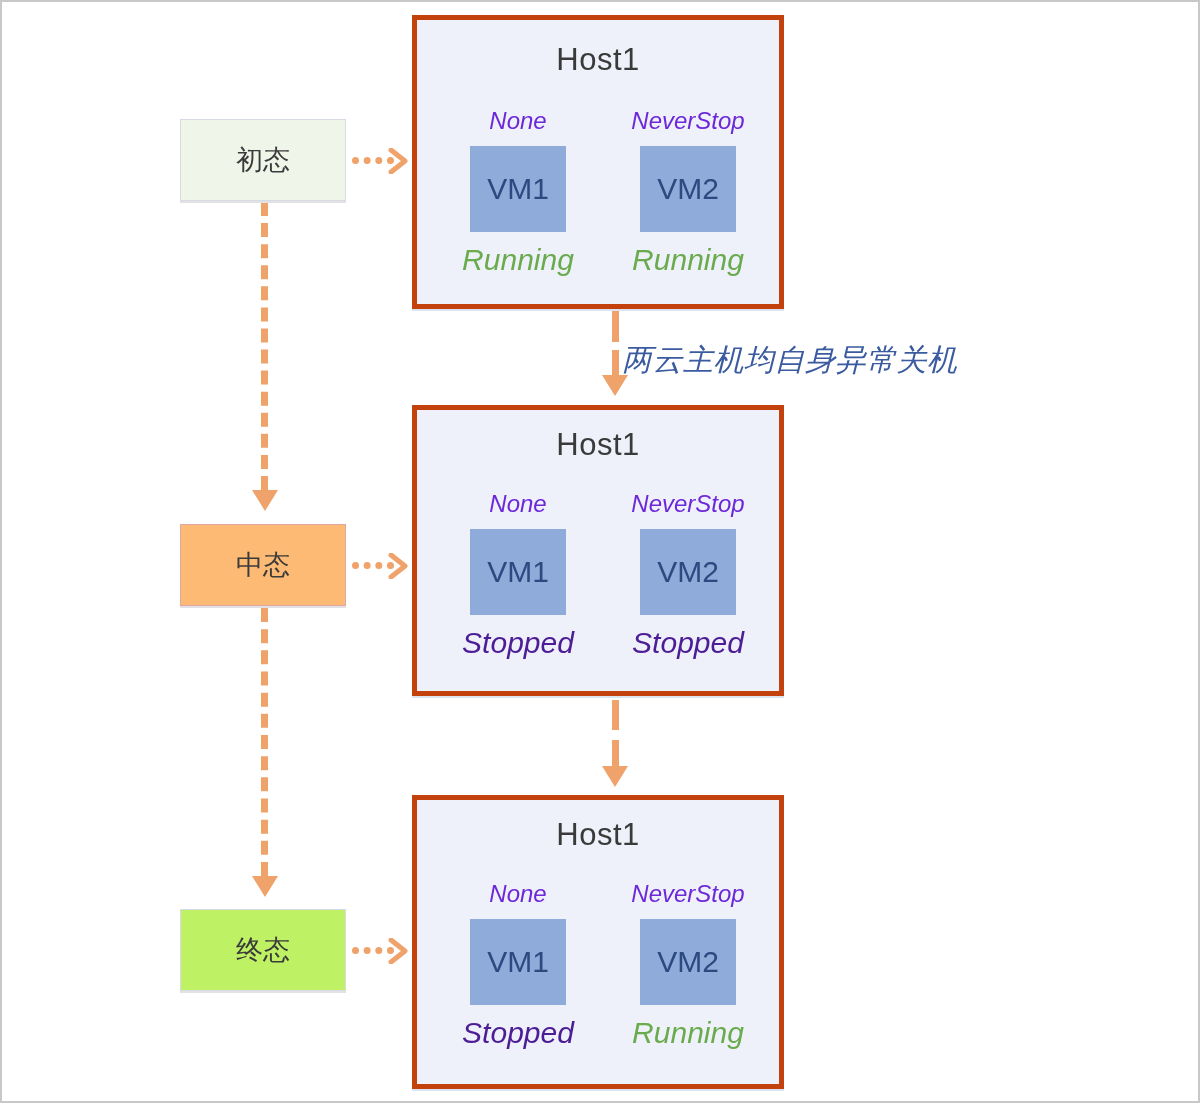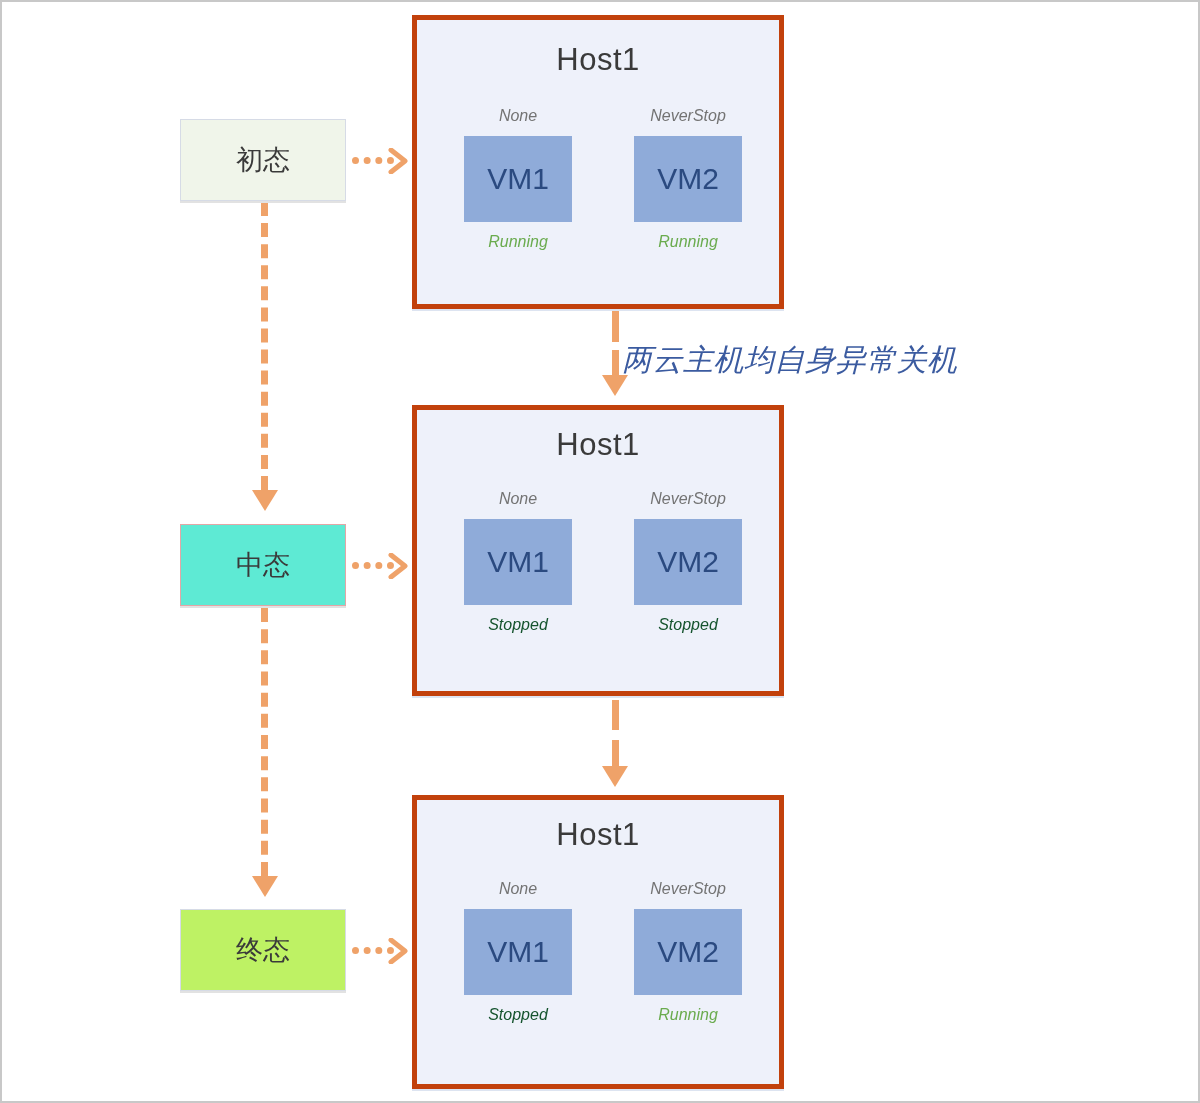--- a/index.html
+++ b/index.html
@@ -39,62 +39,62 @@
     font-weight: 400;
     letter-spacing: 0.5px;
   }
   .vm-col {
     position: absolute;
     width: 150px;
     text-align: center;
   }
   .vm-policy {
     font-style: italic;
-    font-size: 16px;
-    color: #737373;
+    font-size: 24px;
+    color: #6d28d9;
     white-space: nowrap;
   }
   .vm-block {
-    width: 108px;
+    width: 96px;
     height: 86px;
     margin: 11px auto 0 auto;
     background: #8fabd9;
     border: 1px solid #8fabd9;
     display: flex;
     align-items: center;
     justify-content: center;
     font-size: 30px;
     color: #2b4a80;
     box-sizing: border-box;
   }
   .vm-state {
     margin-top: 11px;
     font-style: italic;
-    font-size: 16px;
+    font-size: 30px;
     white-space: nowrap;
   }
   .state-running { color: #6aab4e; }
-  .state-stopped { color: #14532d; }
+  .state-stopped { color: #4c1d95; }
 
   
   .stage-box {
     position: absolute;
     width: 166px;
     height: 82px;
     border: 1px solid #d6dbe6;
     box-sizing: border-box;
     display: flex;
     align-items: center;
     justify-content: center;
     font-size: 27px;
     color: #3a3a3a;
     box-shadow: 0 2px 0 0 #e2e2e2;
   }
   .stage-init  { background: #f0f5ea; }
-  .stage-mid   { background: #5eead4; border-color: #e3a6a6; }
+  .stage-mid   { background: #fdba74; border-color: #e3a6a6; }
   .stage-final { background: #bef264; }
 
   
   .v-dashed {
     position: absolute;
     width: 0;
     border-left: 7px dashed #efa269;
   }
   .v-solid {
     position: absolute;

